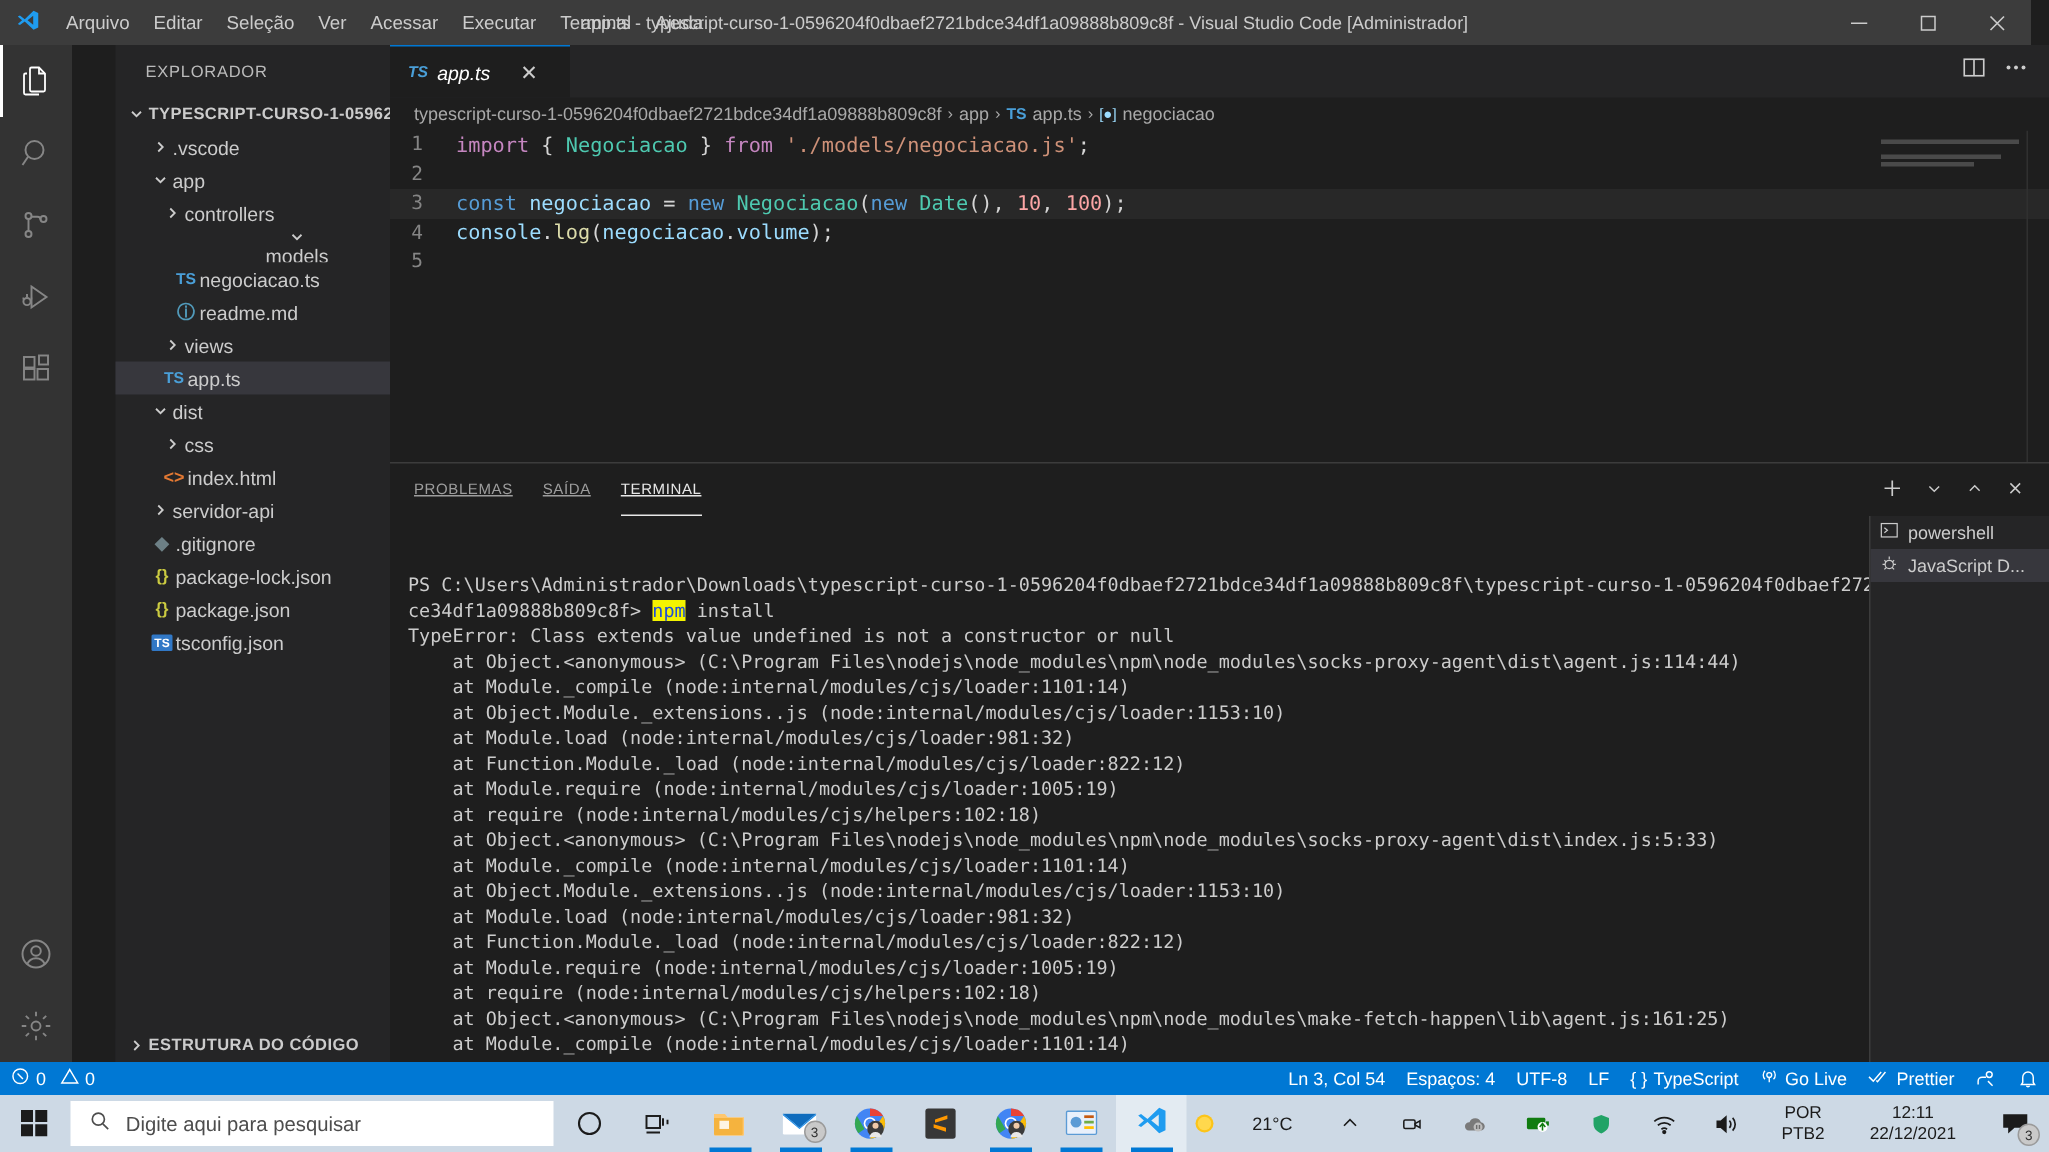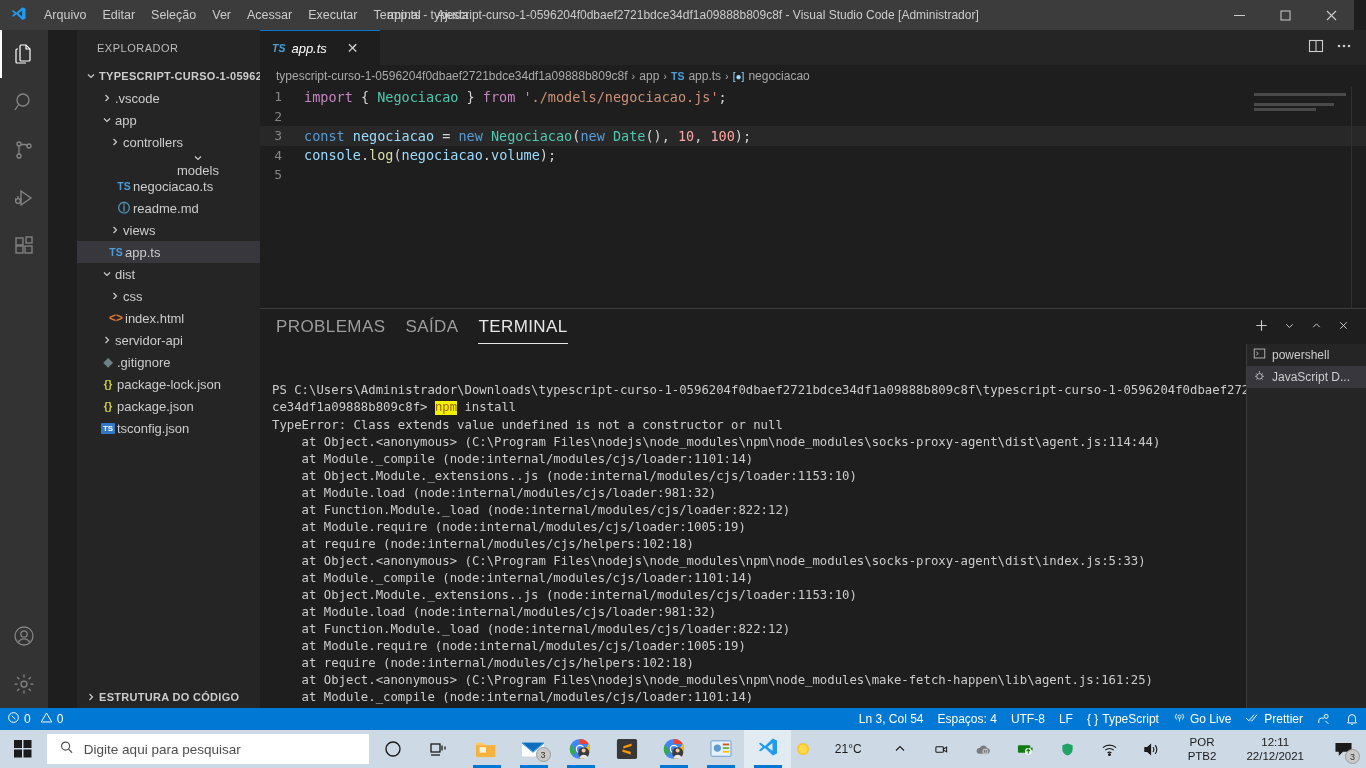--- a/index.html
+++ b/index.html
@@ -98,22 +98,22 @@
   .minimap { position: absolute; right: 14px; top: 6px; width: 98px; height: 30px; }
   .mm-line { height: 3px; margin-bottom: 2px; background: #4a4a4a; }
   .editor-scrollbar { position: absolute; right: 0; top: 0; width: 14px; height: 221px; background: transparent; }
   .editor-scrollbar .thumb { position: absolute; top: 0; right: 0; width: 14px; height: 60px; background: #424242; opacity: .0; }
   .editor-vrule { position: absolute; right: 14px; top: 0; width: 1px; height: 221px; background: #303030; }
 
   
   .panel { position: absolute; left: 0; top: 278px; width: 1106px; height: 400px; background: #1e1e1e; border-top: 1px solid #3c3c3c; }
   .panel-header { height: 35px; display: flex; align-items: center; padding-left: 16px; }
   .ptab {
-    font-size: 17px; letter-spacing: .4px; color: #9d9d9d; margin-right: 20px;
-    height: 35px; display: flex; align-items: center; position: relative; text-transform: uppercase;
+    font-size: 10px; letter-spacing: .4px; color: #9d9d9d; margin-right: 20px;
+    height: 35px; display: flex; align-items: center; position: relative; text-transform: uppercase; text-decoration: underline;
   }
   .ptab.active { color: #e7e7e7; }
   .ptab.active::after { content: ""; position: absolute; bottom: 0; left: 0; right: 0; height: 1px; background: #e7e7e7; }
   .panel-actions { margin-left: auto; display: flex; align-items: center; gap: 14px; padding-right: 16px; color: #cccccc; font-size: 13px; }
 
   .terminal-body {
     position: absolute; top: 35px; left: 0; width: 986px; height: 365px;
     padding: 4px 0 0 12px; overflow: hidden;
     font-family: "DejaVu Sans Mono", monospace; font-size: 12.3px; line-height: 17px;
     color: #cccccc; white-space: pre;
@@ -159,21 +159,21 @@
   }
   
   .c-key { color: #569cd6; }
   .c-key2 { color: #c586c0; }
   .c-type { color: #4ec9b0; }
   .c-str { color: #ce9178; }
   .c-var { color: #9cdcfe; }
   .c-num { color: #fca5a5; }
   .c-plain { color: #d4d4d4; }
   .c-fn { color: #dcdcaa; }
-  .t-yellow { background: #f3f300; color: #a16207; font-family: Liberation Mono, monospace; }
+  .t-yellow { background: #f3f300; color: #1d4ed8; }
 </style>
 </head>
 <body>
 
 <div class="app">
 
   <div class="titlebar">
     <div class="vscode-logo">
       <svg width="18" height="18" viewBox="0 0 24 24">
           <path fill="#1f9cf0" d="M17.8 1.5 10 9l-4.3-3.3-1.9.9L7.6 10l-3.8 3.4 1.9.9L10 11l7.8 7.5 4.2-2V3.5l-4.2-2zM17.5 6v8l-5-4 5-4z"></path>

